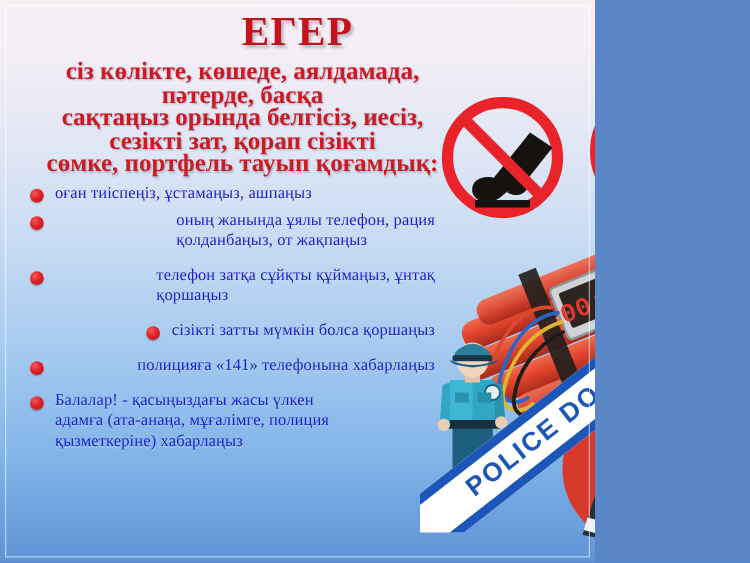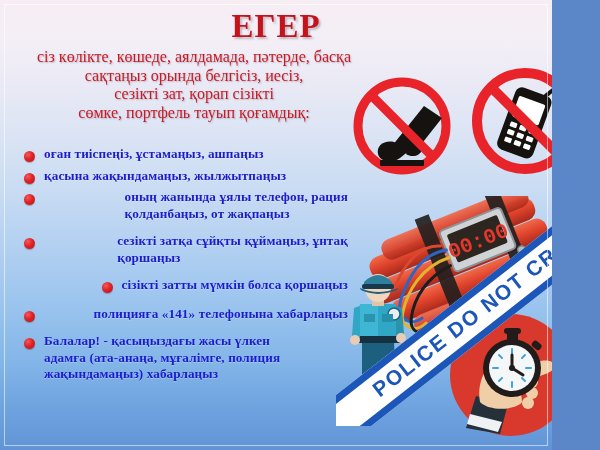--- a/index.html
+++ b/index.html
@@ -2,21 +2,21 @@
 <html><head>
 <meta charset="utf-8">
 <style>
   html,body{margin:0;padding:0;}
   body{
     width:600px;height:450px;overflow:hidden;
     font-family:"Liberation Serif", serif;
     background:#5b87c9;
   }
   .poster{
-    position:relative;width:552px;height:450px;
+    position:relative;width:476px;height:450px;
     box-sizing:border-box;
     background:
       linear-gradient(180deg,
         #f7eef4 0%,
         #f3eef6 10%,
         #e8e9f5 20%,
         #dbe4f4 30%,
         #c9dcf3 42%,
         #b2d0f1 55%,
         #9ac4ee 68%,
@@ -36,42 +36,42 @@
     text-align:center;
     font-size:33px;font-weight:bold;
     letter-spacing:1px;
     color:#c4131a;
     text-shadow:2px 2px 2px rgba(120,120,140,.45);
     font-family:"Liberation Serif", serif;
   }
   .subtitle{
     position:absolute;left:18px;width:352px;top:48px;
     text-align:center;
-    font-size:16px;font-weight:normal;line-height:18.5px;
+    font-size:20px;font-weight:bold;line-height:18.5px;
     color:#cc1a22;
     text-shadow:1px 1px 1.5px rgba(120,120,150,.45);
   }
   
   .list{
     position:absolute;left:18px;top:146px;width:330px;
   }
   .row{
     display:flex;align-items:flex-start;
     margin-bottom:5px;
   }
   .dot{
     flex:0 0 auto;
     width:11px;height:11px;border-radius:50%;
     background:radial-gradient(circle at 35% 32%, #f4595c 0%, #e02226 45%, #b5151b 100%);
     margin:5px 9px 0 6px;
     box-shadow:0 1px 1px rgba(0,0,0,.25);
   }
   .txt{
     color:#1c1ccc;
-    font-size:13.2px;font-weight:bold;line-height:16.5px;
+    font-size:13.2px;font-weight:normal;line-height:16.5px;
     text-shadow:0 1px 0 rgba(255,255,255,.25);
     letter-spacing:.1px;
   }
   .gap-a{margin-bottom:11px;justify-content:space-between;}
   .gap-b{margin-bottom:12px;justify-content:flex-end;}
   
   .sign{position:absolute;}
   .sign svg{display:block;}
   #sign-no-touch{left:348px;top:72px;}
   #sign-no-phone{left:466px;top:62px;}
@@ -102,58 +102,54 @@
     <div>сөмке, портфель тауып қоғамдық:</div>
   </div>
 
   <div class="list">
 
     <div class="row">
       <span class="dot"></span>
       <span class="txt">оған тиіспеңіз, ұстамаңыз, ашпаңыз</span>
     </div>
 
-    <div class="row">
-      <span class="dot"></span>
-      <span class="txt">қасына жақындамаңыз, жылжытпаңыз</span>
-    </div>
 
     <div class="row gap-a">
       <span class="dot"></span>
       <span class="txt">
         <span>оның жанында ұялы телефон, рация</span><br>
         <span>қолданбаңыз, от жақпаңыз</span>
       </span>
     </div>
 
     <div class="row gap-a">
       <span class="dot"></span>
       <span class="txt">
-        <span>сезікті  затқа сұйқты құймаңыз,  ұнтақ</span><br>
+        <span>телефон  затқа сұйқты құймаңыз,  ұнтақ</span><br>
         <span>қоршаңыз</span>
       </span>
     </div>
 
     <div class="row gap-b">
       <span class="dot"></span>
       <span class="txt">сізікті  затты мүмкін болса қоршаңыз</span>
     </div>
 
 
     <div class="row gap-a">
       <span class="dot"></span>
       <span class="txt">полицияға «141» телефонына хабарлаңыз</span>
     </div>
 
     <div class="row">
       <span class="dot"></span>
       <span class="txt">
         <span>Балалар! - қасыңыздағы жасы үлкен</span><br>
         <span>адамға (ата-анаңа, мұғалімге, полиция</span><br>
-        <span>жақындамаңыз) хабарлаңыз</span>
+        <span>қызметкеріне) хабарлаңыз</span>
       </span>
     </div>
 
   </div>
 
   <div id="dynamite">
     <svg width="240" height="150" viewBox="0 0 240 150">
       <defs>
         <linearGradient id="stickG" x1="0" y1="0" x2="0" y2="1">
           <stop offset="0" stop-color="#f06a4a"></stop>

